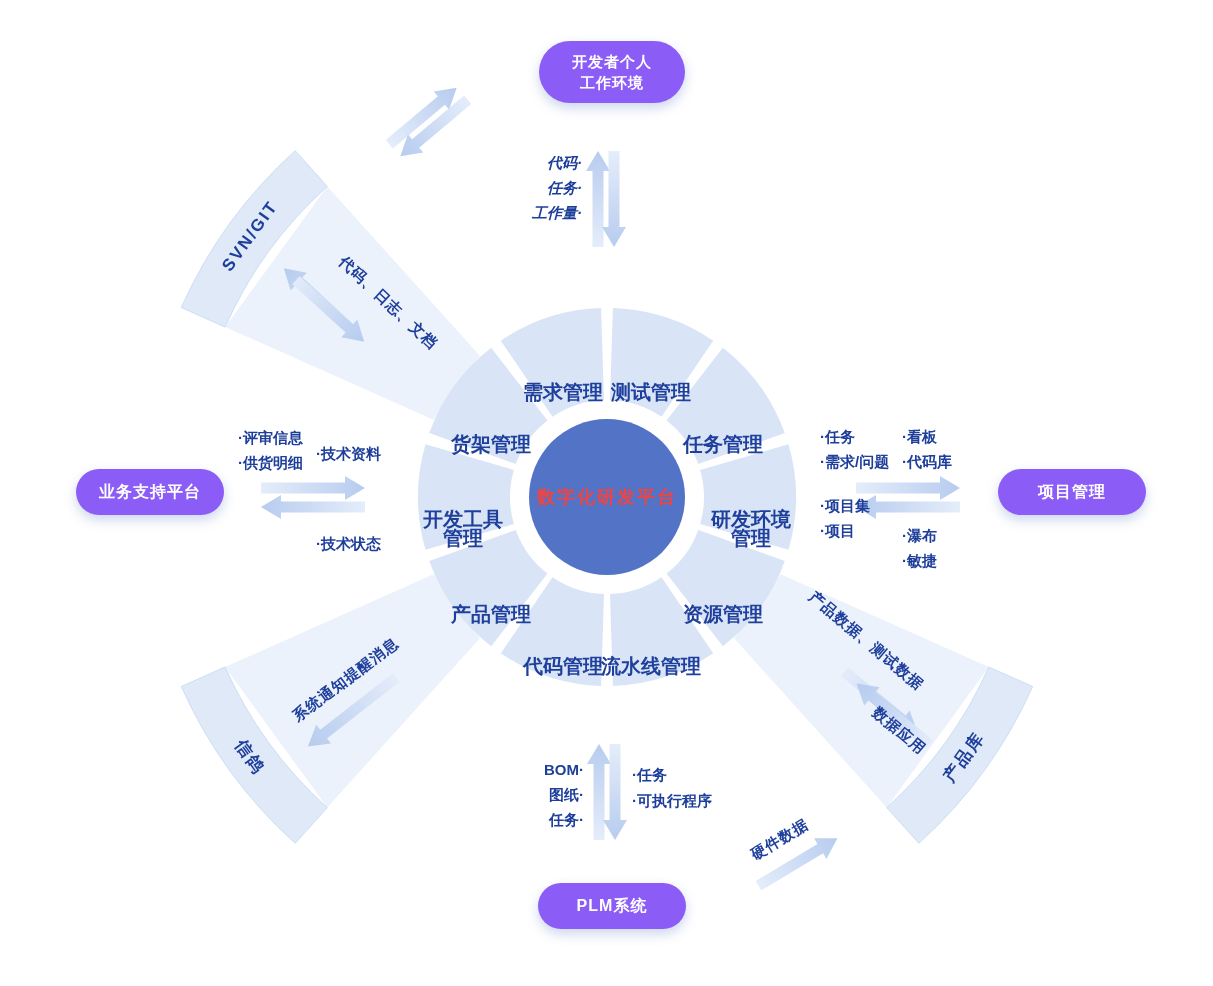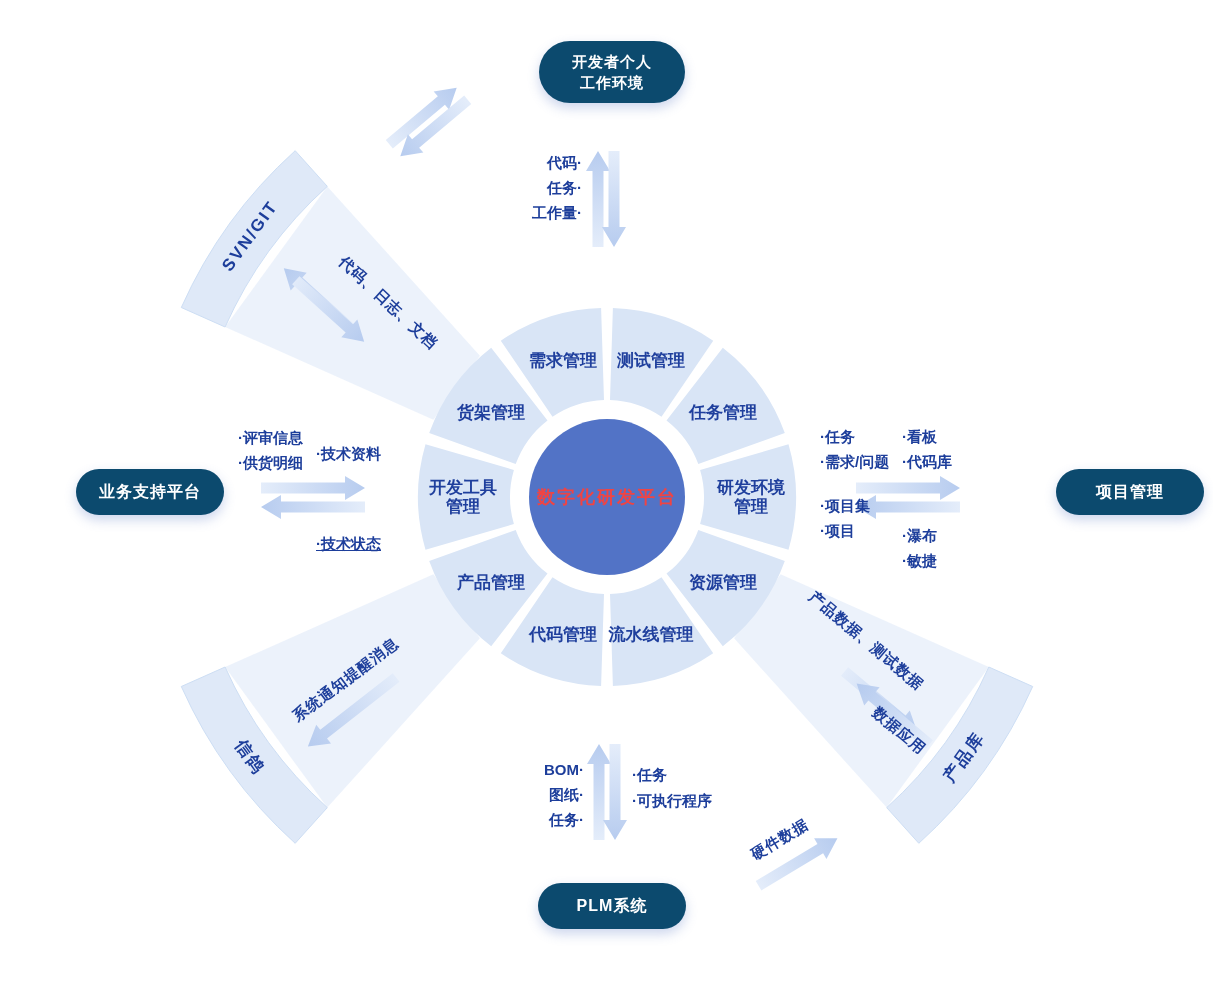--- a/index.html
+++ b/index.html
@@ -8,29 +8,29 @@
     font-family:"Liberation Sans","DejaVu Sans",sans-serif;
   }
   #gfx{position:absolute;left:0;top:0;}
   .sector{fill:#d9e5f6;}
   .band{fill:#dfe9f8;stroke:#cddef4;stroke-width:1;}
   .beam{fill:#e9f0fa;opacity:.85;}
   .arrow{opacity:.95;}
   .band-text{fill:#1d3e9b;font-weight:bold;font-size:17px;letter-spacing:2px;
     font-family:"Liberation Sans","DejaVu Sans",sans-serif;}
   .seg-label{position:absolute;transform:translate(-50%,-50%);color:#1f3f9d;font-weight:bold;
-    font-size:17px;line-height:19px;text-align:center;white-space:nowrap;}
+    font-size:20px;line-height:19px;text-align:center;white-space:nowrap;margin-top:32px;}
   .center-label{position:absolute;left:607px;top:497px;transform:translate(-50%,-50%);
     color:#ef4444;font-weight:bold;font-size:18px;letter-spacing:2px;white-space:nowrap;}
   .lbl{position:absolute;color:#1d3e9b;font-weight:bold;font-size:15px;line-height:25px;white-space:nowrap;}
   .lbl.r{text-align:right;}
   .lbl.w26{line-height:26px;}
   .rot{position:absolute;color:#1d3e9b;font-weight:bold;font-size:15px;white-space:nowrap;letter-spacing:1px;}
   .pill{
-    position:absolute;background:#0c4a6e;color:#fff;font-weight:bold;border-radius:999px;
+    position:absolute;background:#8b5cf6;color:#fff;font-weight:bold;border-radius:999px;
     display:flex;flex-direction:column;align-items:center;justify-content:center;text-align:center;
     box-shadow:0 5px 12px rgba(75,107,191,.28);letter-spacing:1px;
   }
 </style>
 </head>
 <body>
 
 <div id="stage">
 
   <svg id="gfx" width="1213" height="986" viewBox="0 0 1213 986">
@@ -94,41 +94,41 @@
 
   <div class="center-label">数字化研发平台</div>
 
   <div class="pill" style="left:539px;top:41px;width:146px;height:62px;font-size:15px;line-height:21px;">
     <span>开发者个人</span>
     <span>工作环境</span>
   </div>
   <div class="pill" style="left:76px;top:469px;width:148px;height:46px;font-size:16px;justify-content:center;">
     <span>业务支持平台</span>
   </div>
-  <div class="pill" style="left:1056px;top:469px;width:148px;height:46px;font-size:16px;">
+  <div class="pill" style="left:998px;top:469px;width:148px;height:46px;font-size:16px;">
     <span>项目管理</span>
   </div>
   <div class="pill" style="left:538px;top:883px;width:148px;height:46px;font-size:16px;">
     <span>PLM系统</span>
   </div>
 
-  <div class="lbl r" style="left:492px;top:150px;width:90px;">
+  <div class="lbl r" style="left:492px;top:150px;width:90px;font-style:italic;">
     <div>代码·</div>
     <div>任务·</div>
     <div>工作量·</div>
   </div>
 
   <div class="lbl" style="left:238px;top:425px;">
     <div>·评审信息</div>
     <div>·供货明细</div>
   </div>
   <div class="lbl" style="left:316px;top:441px;">
     <div>·技术资料</div>
   </div>
-  <div class="lbl" style="left:316px;top:531px;text-decoration:underline;">
+  <div class="lbl" style="left:316px;top:531px;">
     <div>·技术状态</div>
   </div>
 
   <div class="lbl" style="left:820px;top:424px;">
     <div>·任务</div>
     <div>·需求/问题</div>
   </div>
   <div class="lbl" style="left:902px;top:424px;">
     <div>·看板</div>
     <div>·代码库</div>

